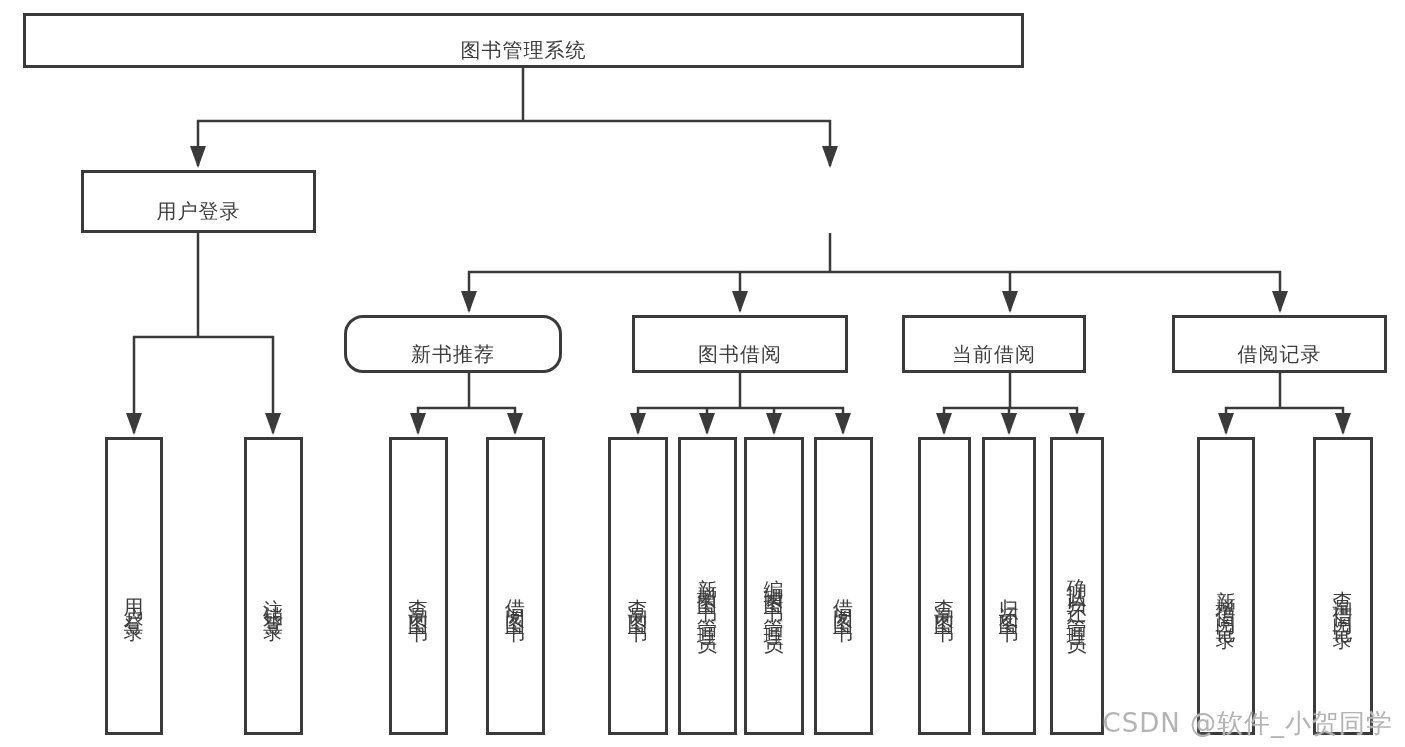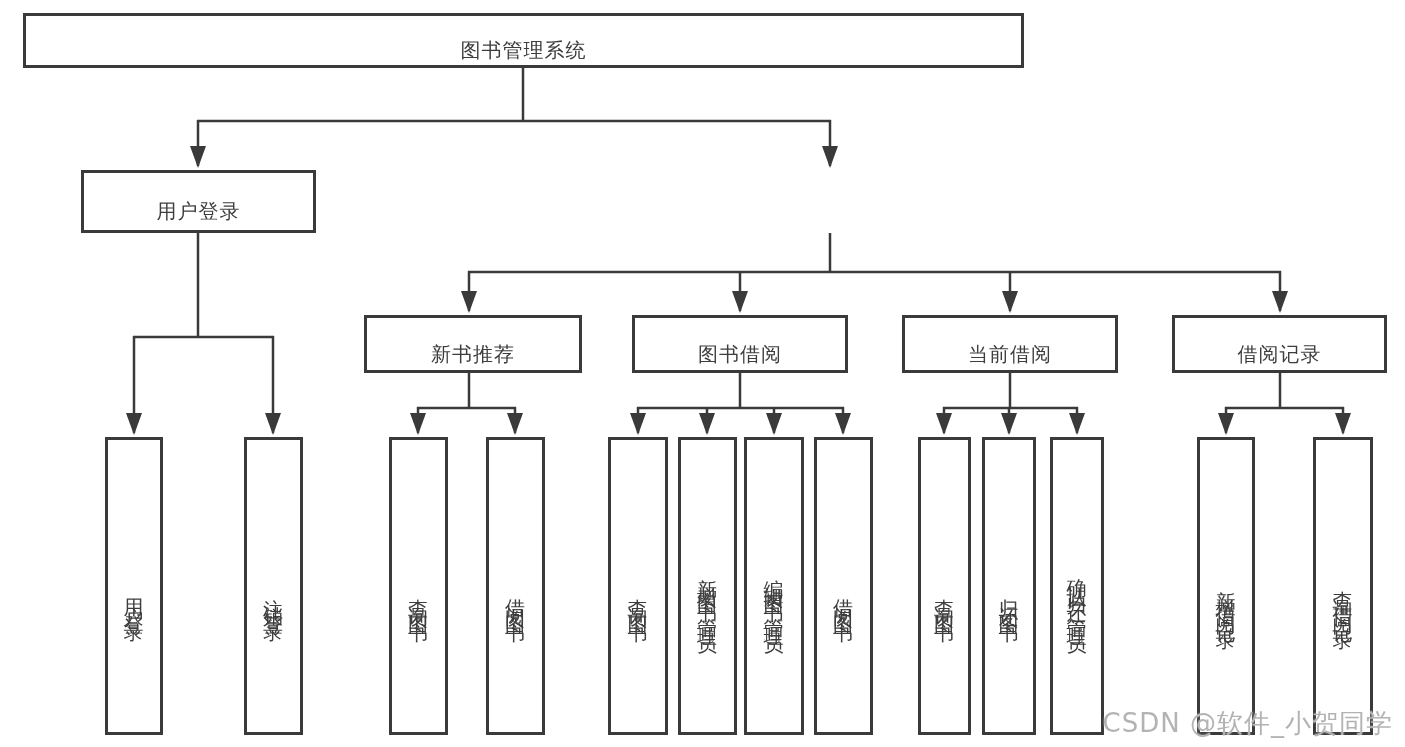--- a/index.html
+++ b/index.html
@@ -93,27 +93,27 @@
   </svg>
 
   <div class="node" style="left:23px;top:13px;width:1001px;height:55px;">
     <span class="lbl">图书管理系统</span>
   </div>
 
   <div class="node" style="left:81px;top:170px;width:235px;height:63px;">
     <span class="lbl">用户登录</span>
   </div>
 
-  <div class="node" style="left:364px;top:315px;width:218px;height:58px;">
+  <div class="node" style="left:344px;top:315px;width:218px;height:58px;border-radius:19px;">
     <span class="lbl">新书推荐</span>
   </div>
   <div class="node" style="left:632px;top:315px;width:216px;height:58px;">
     <span class="lbl">图书借阅</span>
   </div>
-  <div class="node" style="left:902px;top:315px;width:216px;height:58px;">
+  <div class="node" style="left:902px;top:315px;width:184px;height:58px;">
     <span class="lbl">当前借阅</span>
   </div>
   <div class="node" style="left:1172px;top:315px;width:215px;height:58px;">
     <span class="lbl">借阅记录</span>
   </div>
 
   <div class="node leaf" style="left:105px;top:437px;width:58px;height:298px;">
     <span class="lbl">用户登录</span>
   </div>
   <div class="node leaf" style="left:244px;top:437px;width:59px;height:298px;">

